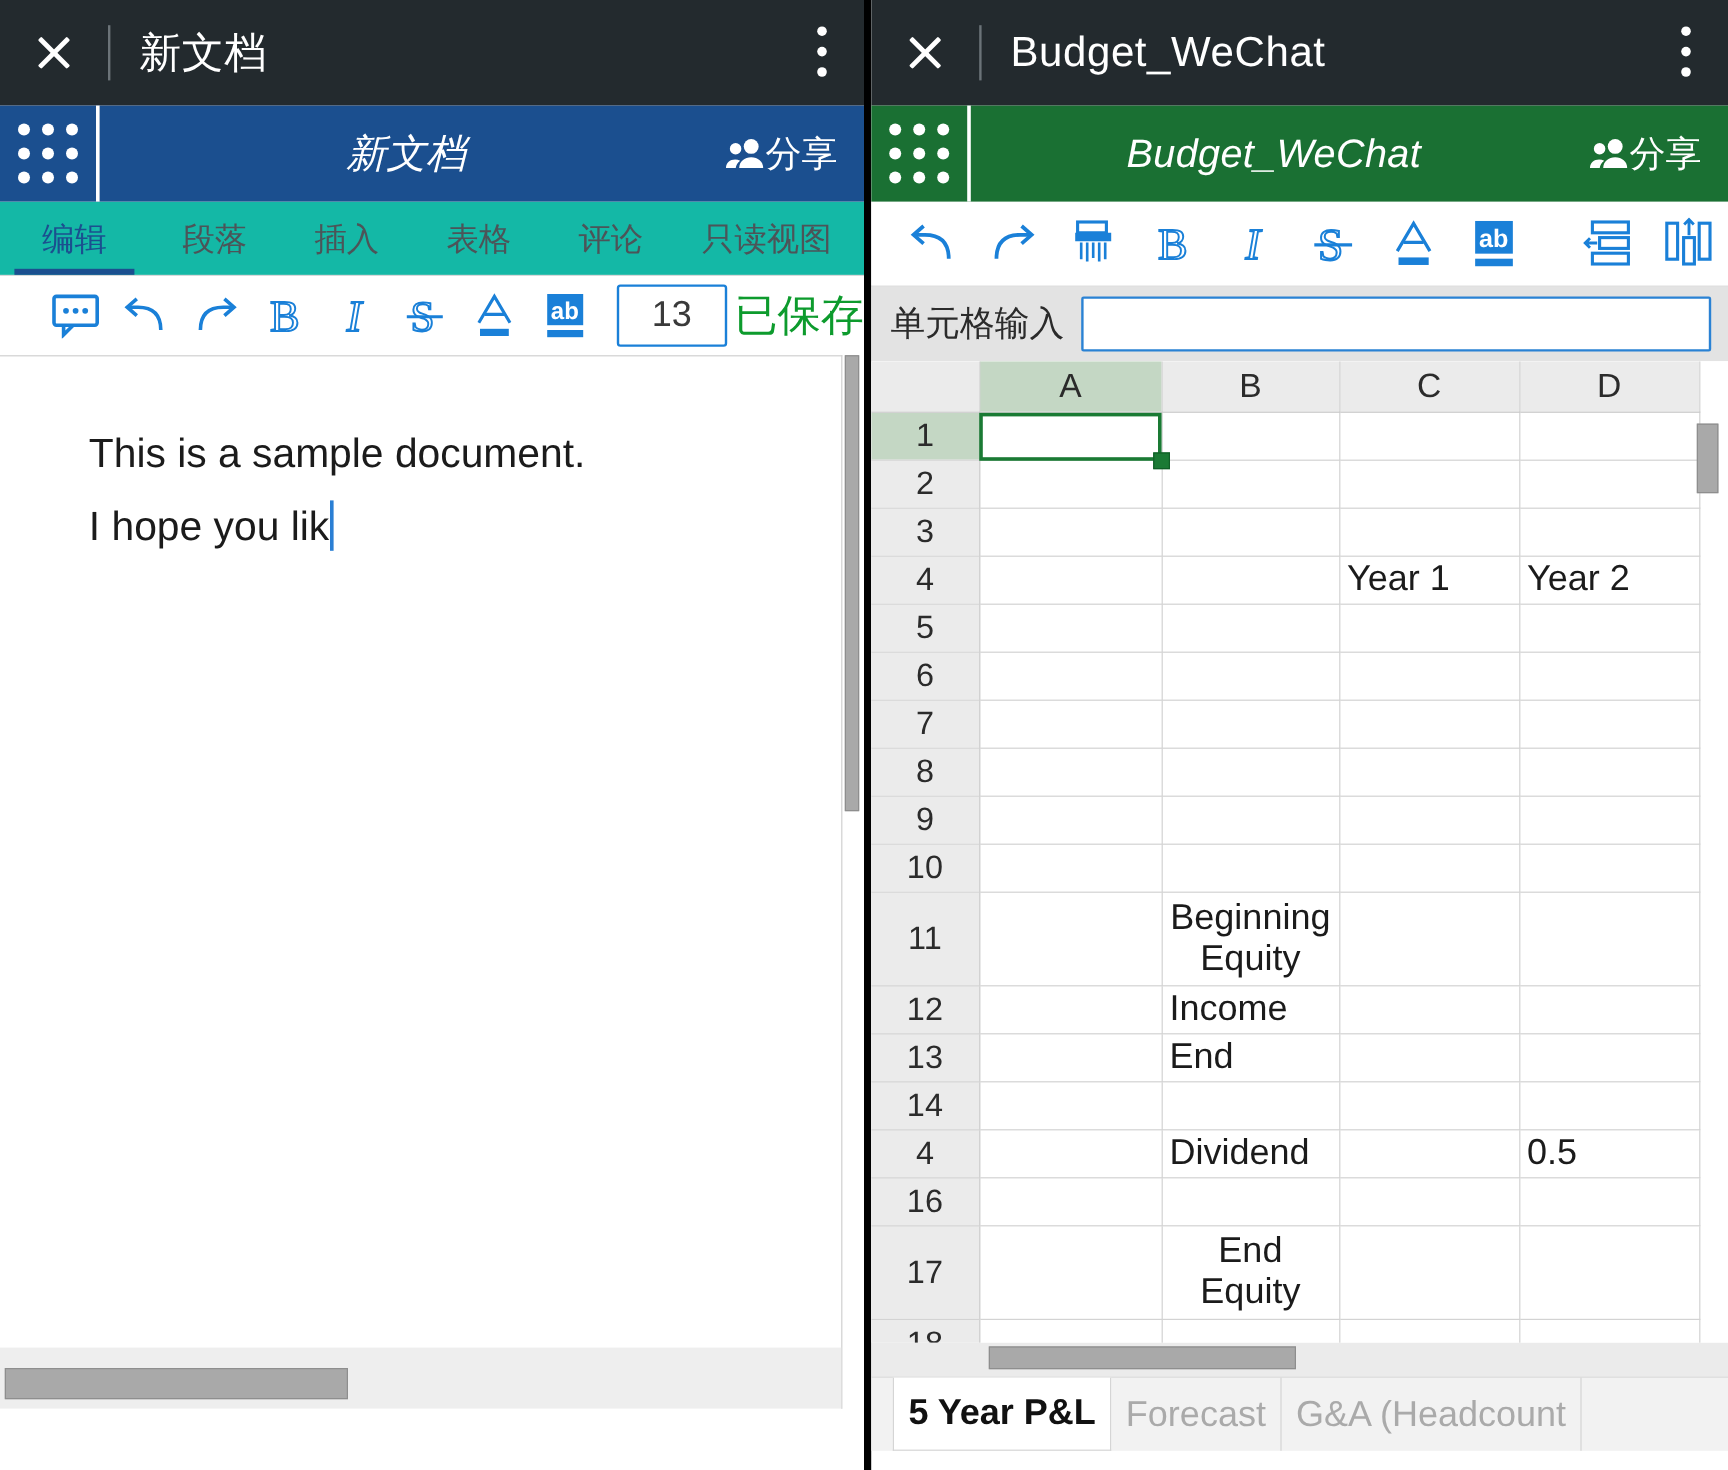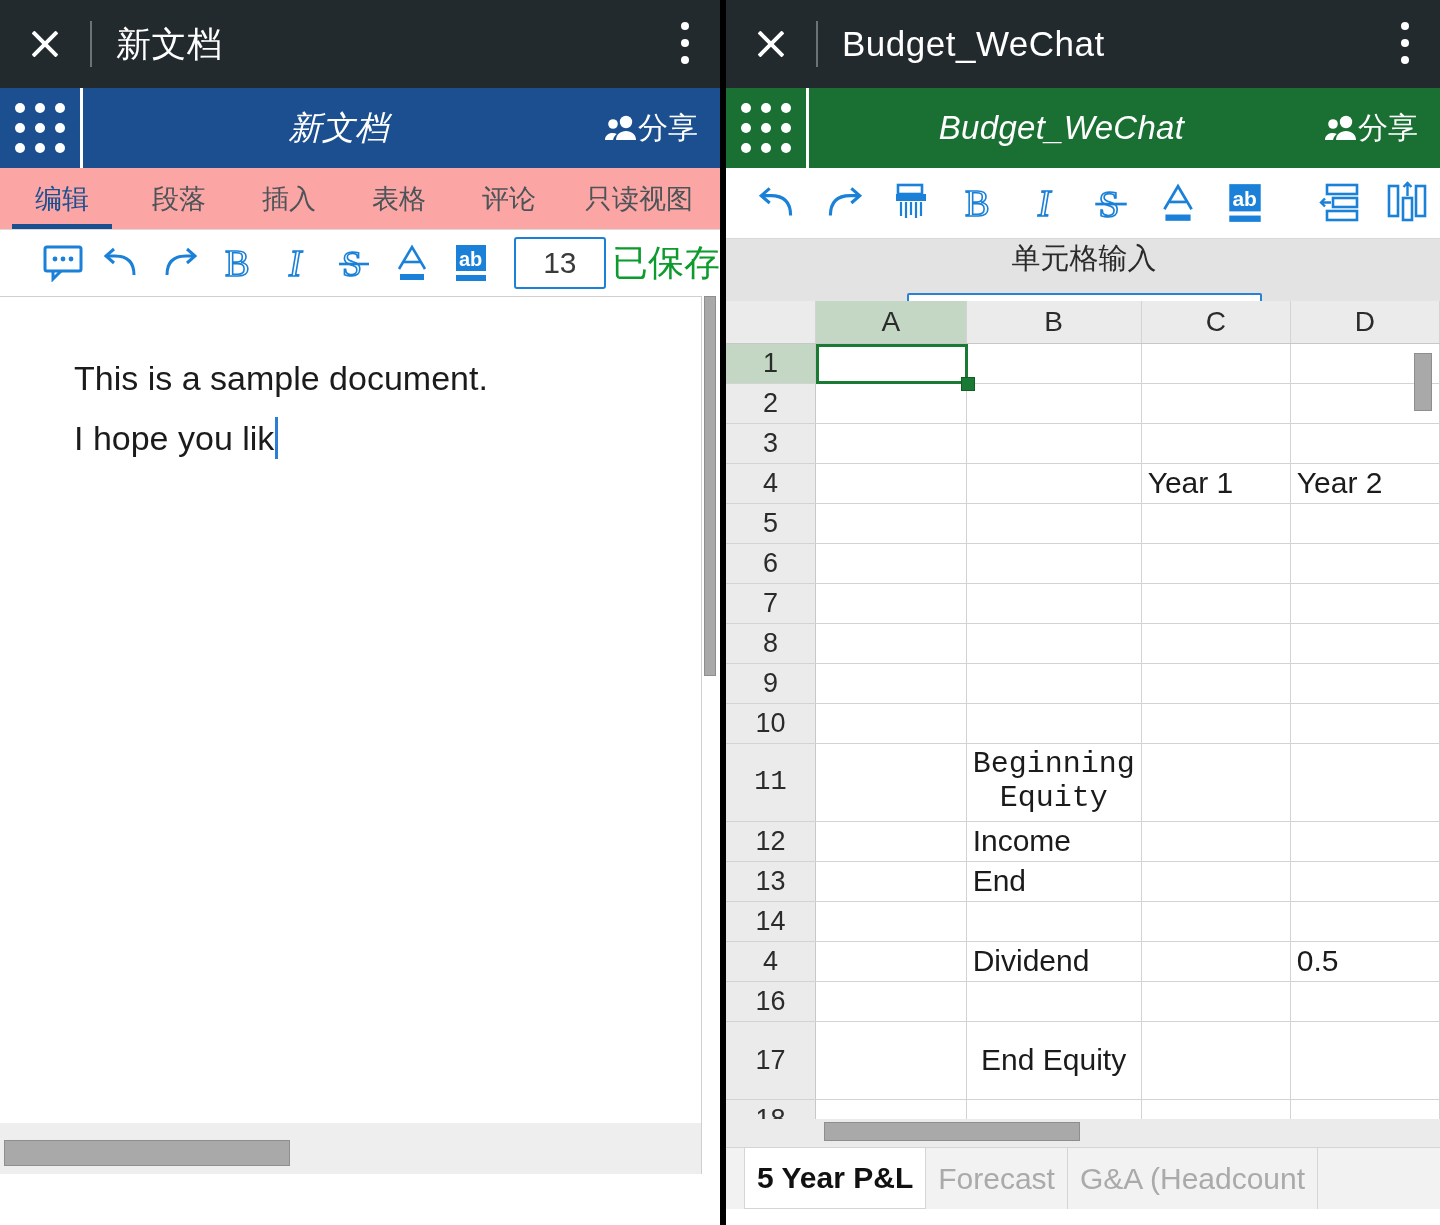--- a/index.html
+++ b/index.html
@@ -46,21 +46,21 @@
   .appbar-sep { width: 3px; height: 80px; background: #ffffff; flex: 0 0 auto; }
   .appbar-title {
     flex: 1; text-align: center; color: #fff; font-style: italic;
     font-size: 33px; letter-spacing: .3px; padding-right: 10px;
   }
   .share-btn { display:flex; align-items:center; color:#fff; font-size: 30px; padding-right: 22px; cursor: pointer; white-space: nowrap; }
   .share-btn svg { width: 34px; height: 28px; display:block; }
 
   
   .ribbon-tabs {
-    height: 62px; background: #fca5a5; display: flex; align-items: stretch;
+    height: 62px; background: #14b8a6; display: flex; align-items: stretch;
     border-bottom: 1px solid #d8d9da;
   }
   .rtab {
     display: flex; align-items: center; justify-content: center; position: relative;
     font-size: 27px; color: #4c5458; cursor: pointer; padding: 0 0;
   }
   .rtab.active { color: #1b4f8f; }
   .rtab.active::after {
     content: ""; position: absolute; left: 10%; right: 10%; bottom: 0; height: 5px; background: #1b4f8f;
   }
@@ -100,21 +100,21 @@
   }
 
   
   .sheetbar { height: 70px; background: #fff; display: flex; align-items: center; padding-left: 18px; }
   .sheetbar .fmtbtn { width: 78px; height: 60px; }
   .sheetbar-underline { height: 1px; background: #d8d8d8; margin-left: 0; }
 
   
   .formula-row {
     height: 62px; background: #e3e3e3; display: flex; align-items: center;
-    padding: 0 14px 0 16px; gap: 14px; flex-direction: column;
+    padding: 0 14px 0 16px; gap: 14px;
   }
   .formula-label { font-size: 29px; color: #2b2b2b; white-space: nowrap; }
   .formula-input {
     flex: 1; height: 46px; background: #fff; border: 2px solid #2a82d4; border-radius: 2px;
     font-size: 26px; padding: 0 8px; outline: none; font-family: inherit;
   }
 
   
   .gridwrap { position: relative; background: #ffffff; height: 818px; overflow: hidden; }
   table.sheet { border-collapse: collapse; table-layout: fixed; }
@@ -497,21 +497,21 @@
               <td class="cell"></td>
               <td class="cell"></td>
             </tr>
             <tr style="height: 40px;">
               <th class="rowhead">10</th>
               <td class="cell"></td>
               <td class="cell"></td>
               <td class="cell"></td>
               <td class="cell"></td>
             </tr>
-            <tr style="height: 78px; font-family: Liberation Mono, monospace;">
+            <tr style="height: 78px;">
               <th class="rowhead">11</th>
               <td class="cell"></td>
               <td class="cell wrap">Beginning Equity</td>
               <td class="cell"></td>
               <td class="cell"></td>
             </tr>
             <tr style="height: 40px;">
               <th class="rowhead">12</th>
               <td class="cell"></td>
               <td class="cell">Income</td>

